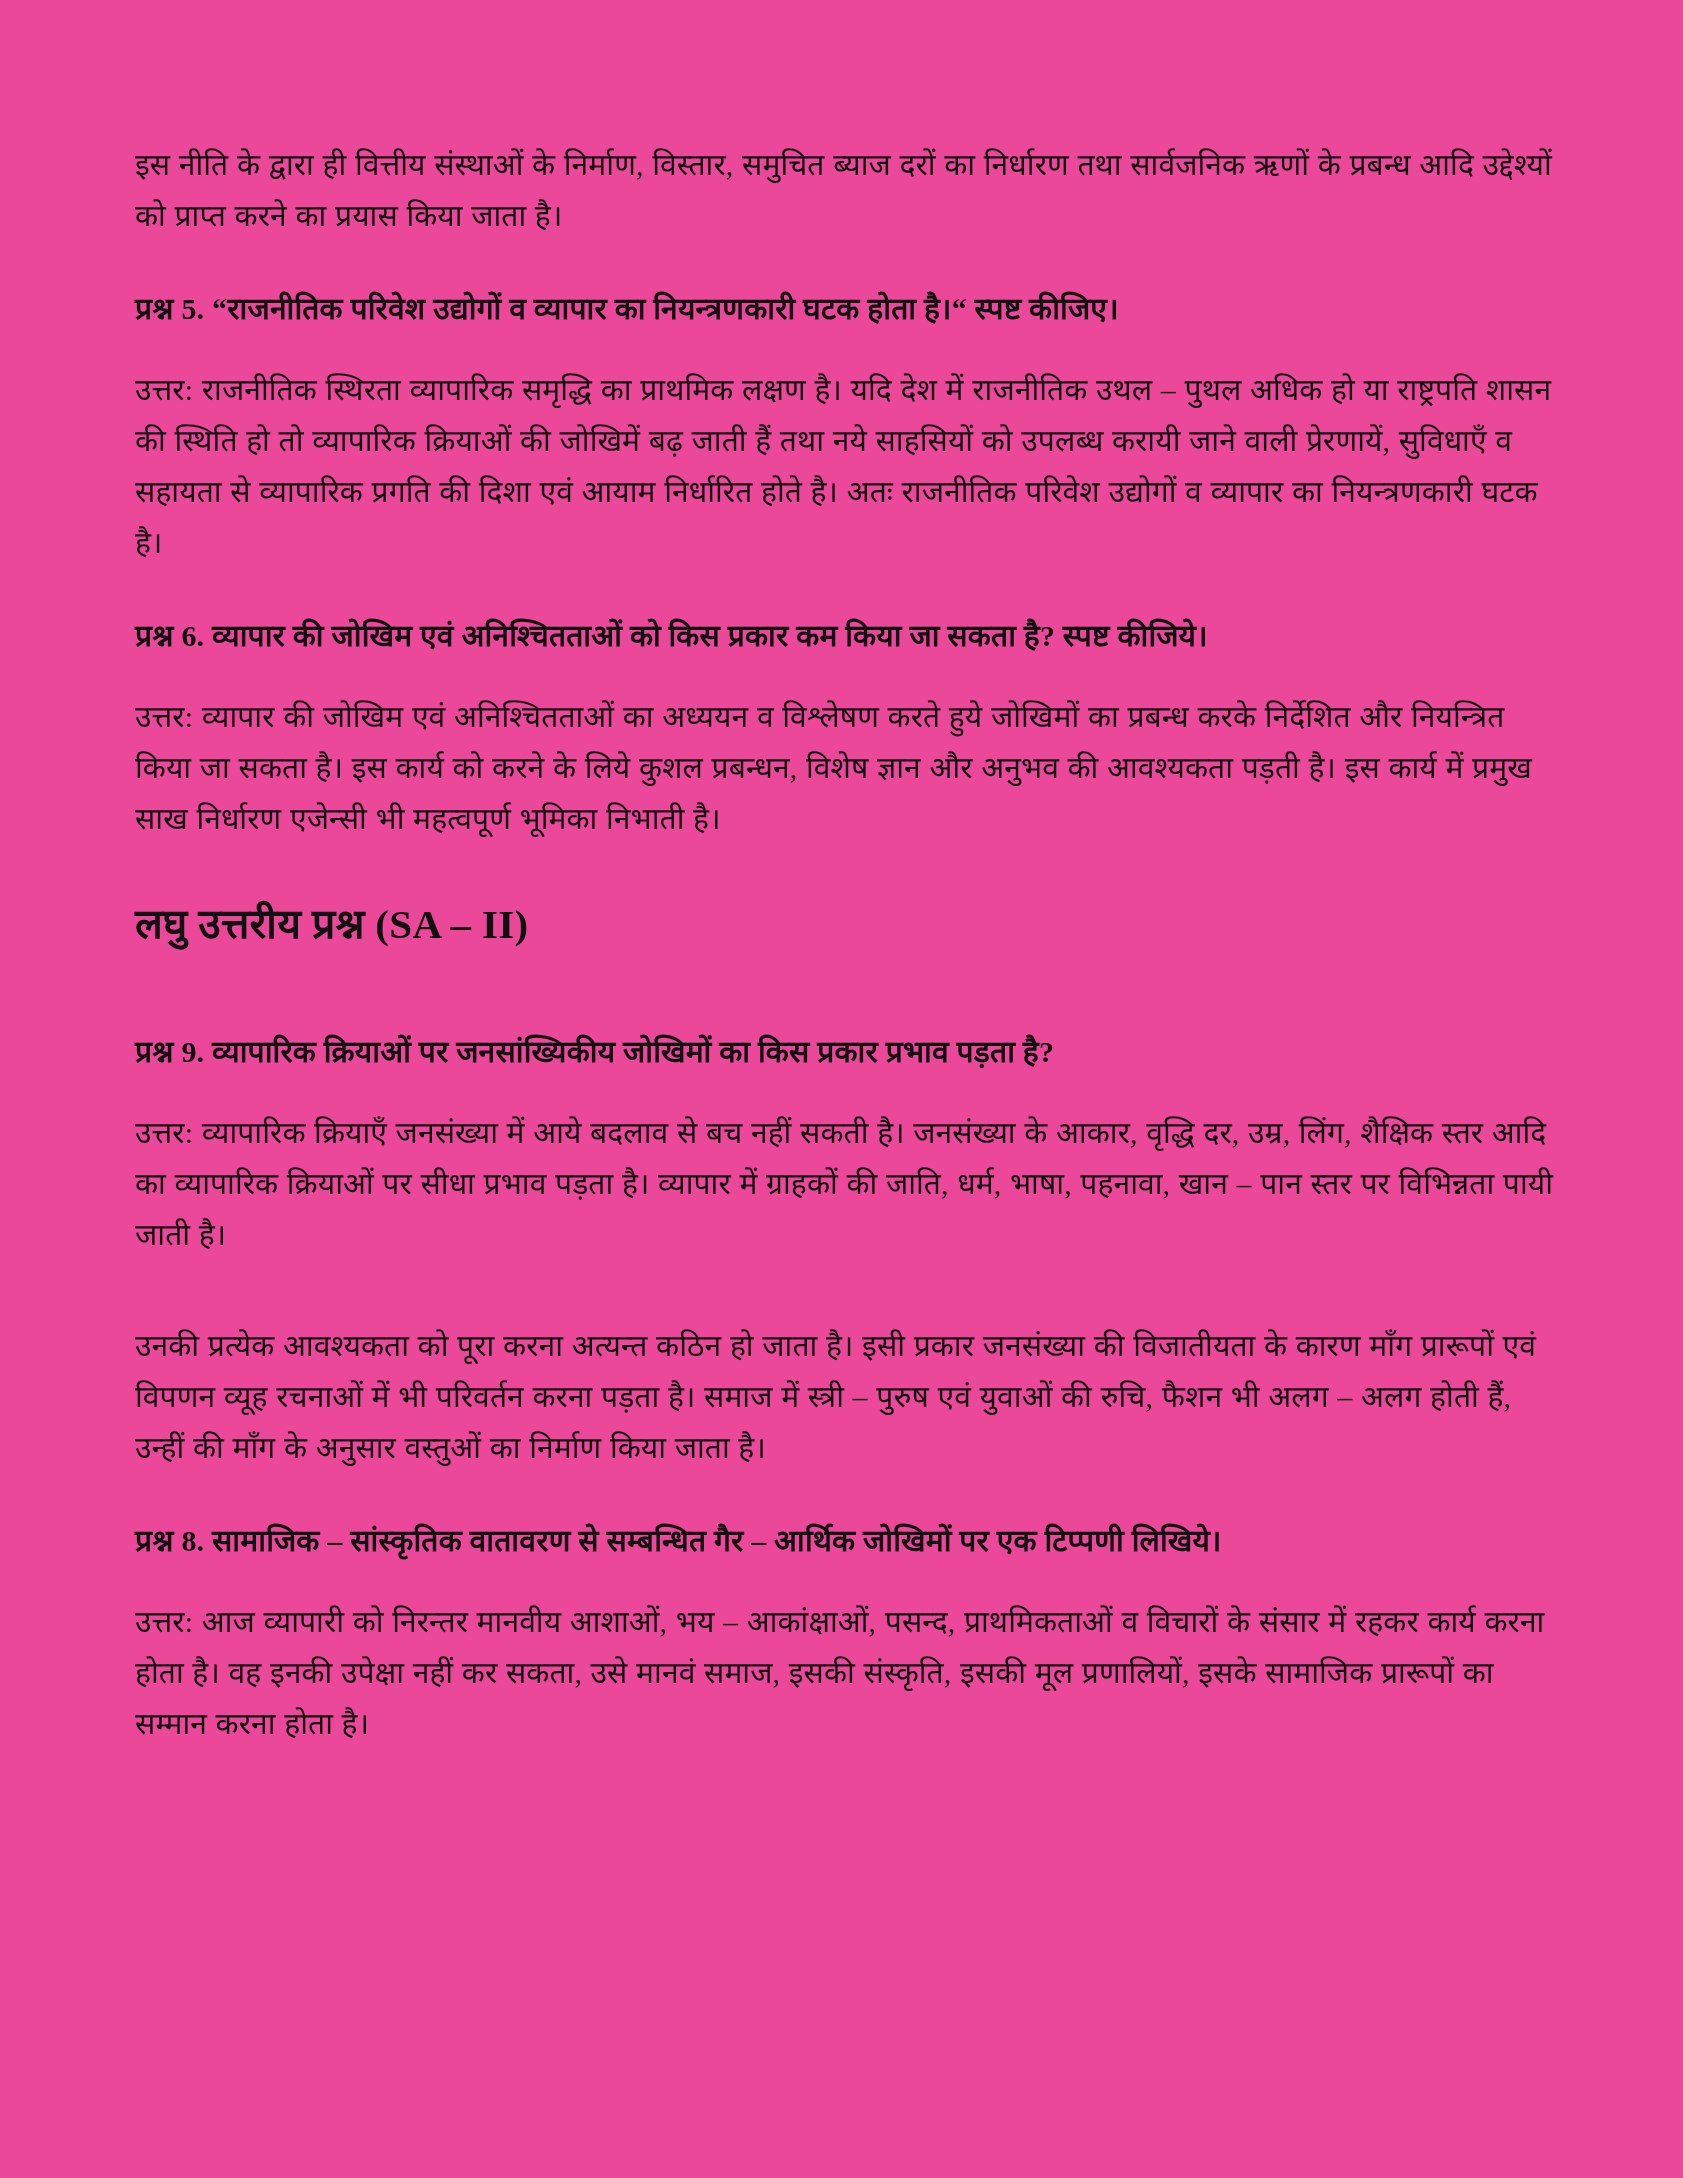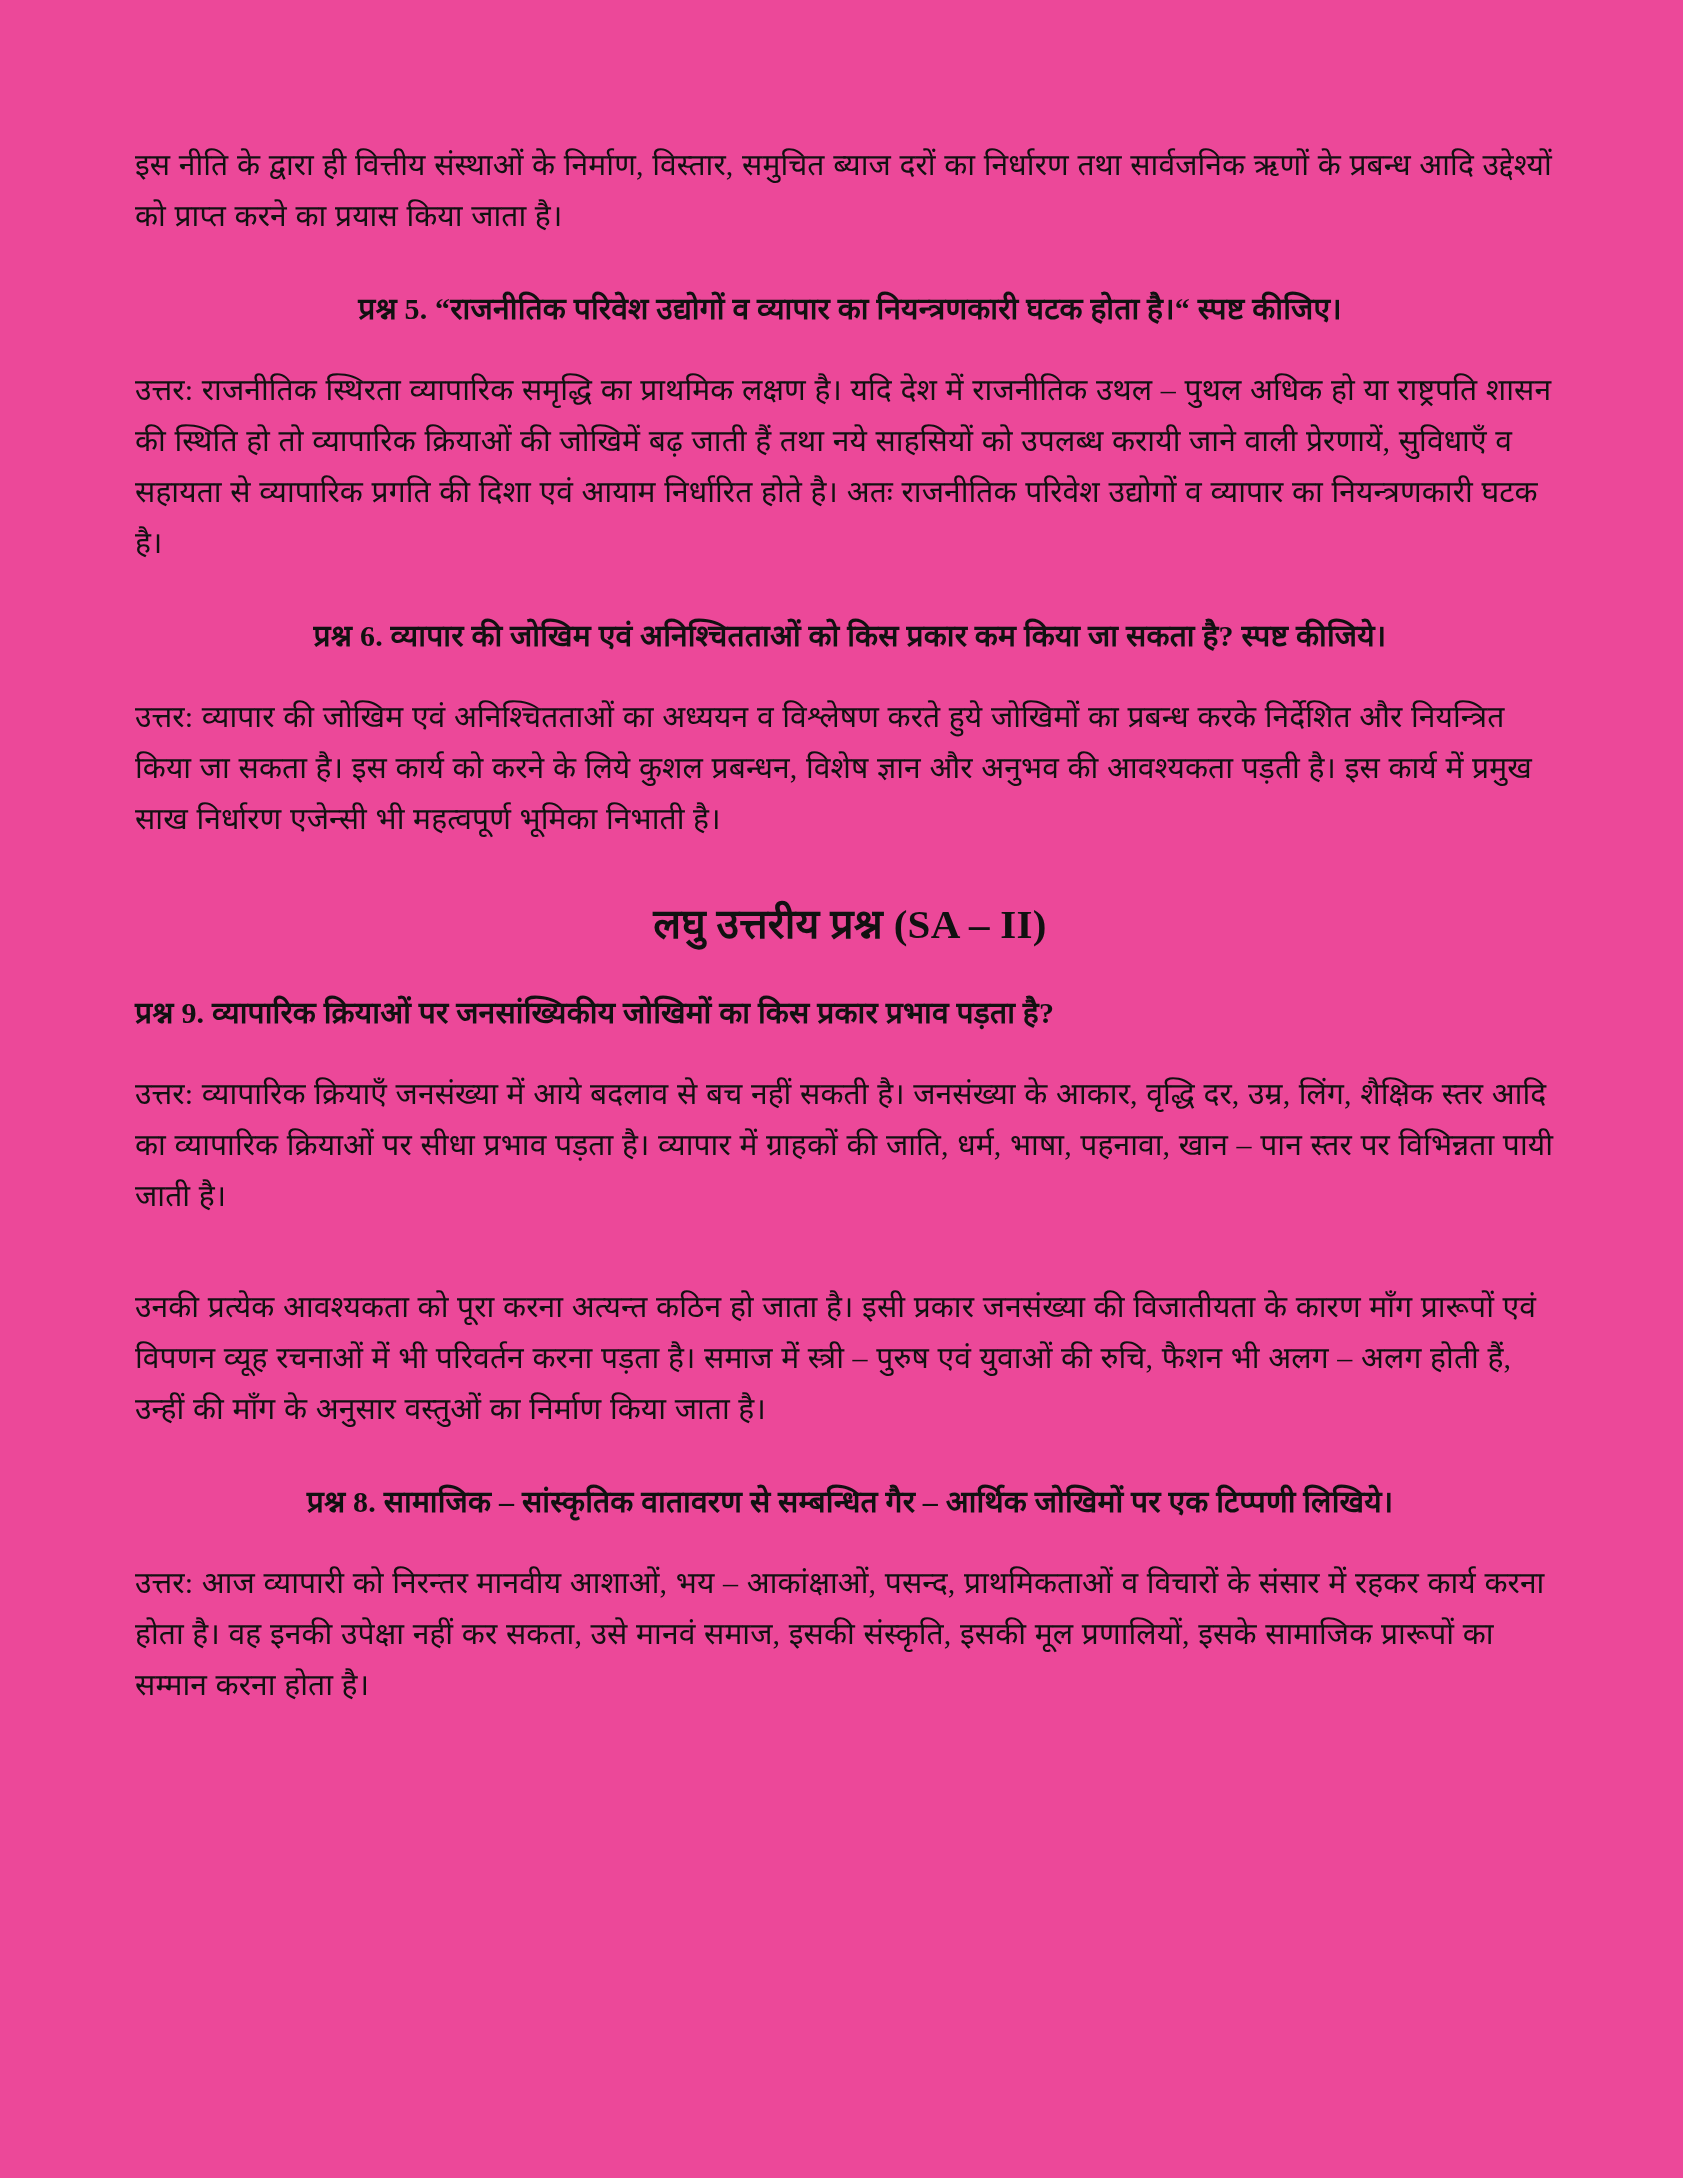--- a/index.html
+++ b/index.html
@@ -42,28 +42,27 @@
     font-size: 30px;
     line-height: 51px;
     font-weight: bold;
     margin: 0 0 30px 0;
     letter-spacing: 0.2px;
   }
   .section-heading {
     font-size: 41px;
     line-height: 59px;
     font-weight: bold;
-    text-align: center;
-    margin: 51px 0 33px 0;
+    margin: 51px 0 72px 0;
     letter-spacing: 0.3px;
   }
   .lbl {
     font-weight: normal;
   }
-  .spacer-top { margin-top: 42px; text-align: center; }
+  .spacer-top { margin-top: 42px; }
   .gap-lg { height: 26px; }
 </style>
 </head>
 <body>
 
 <div class="page">
   <div class="content">
 
     <p class="para">इस नीति के द्वारा ही वित्तीय संस्थाओं के निर्माण, विस्तार, समुचित ब्याज दरों का निर्धारण तथा सार्वजनिक ऋणों के प्रबन्ध आदि उद्देश्यों को प्राप्त करने का प्रयास किया जाता है।</p>
 

